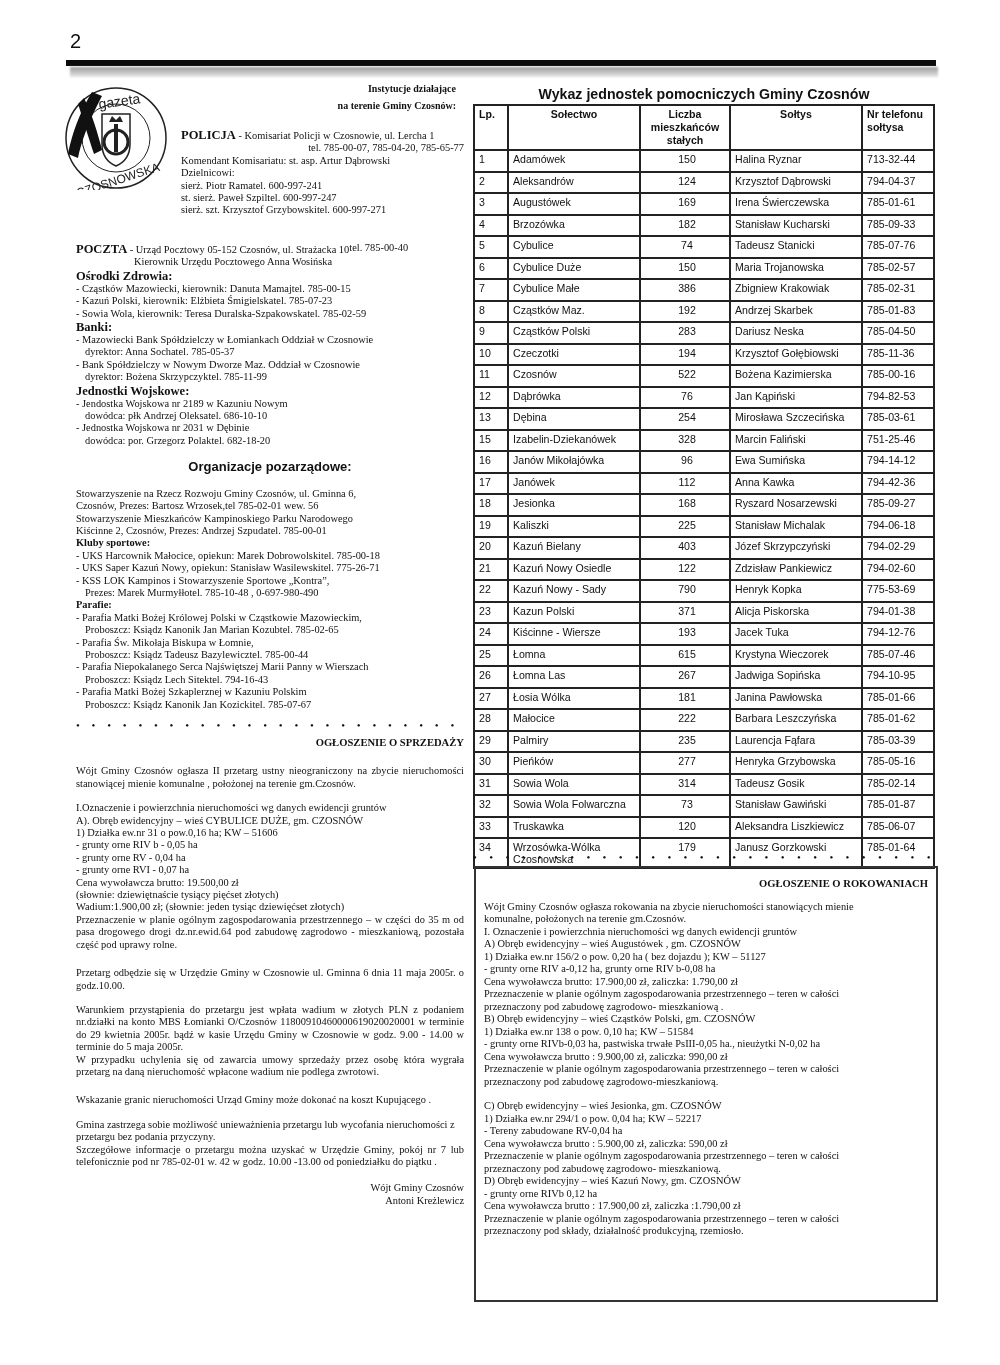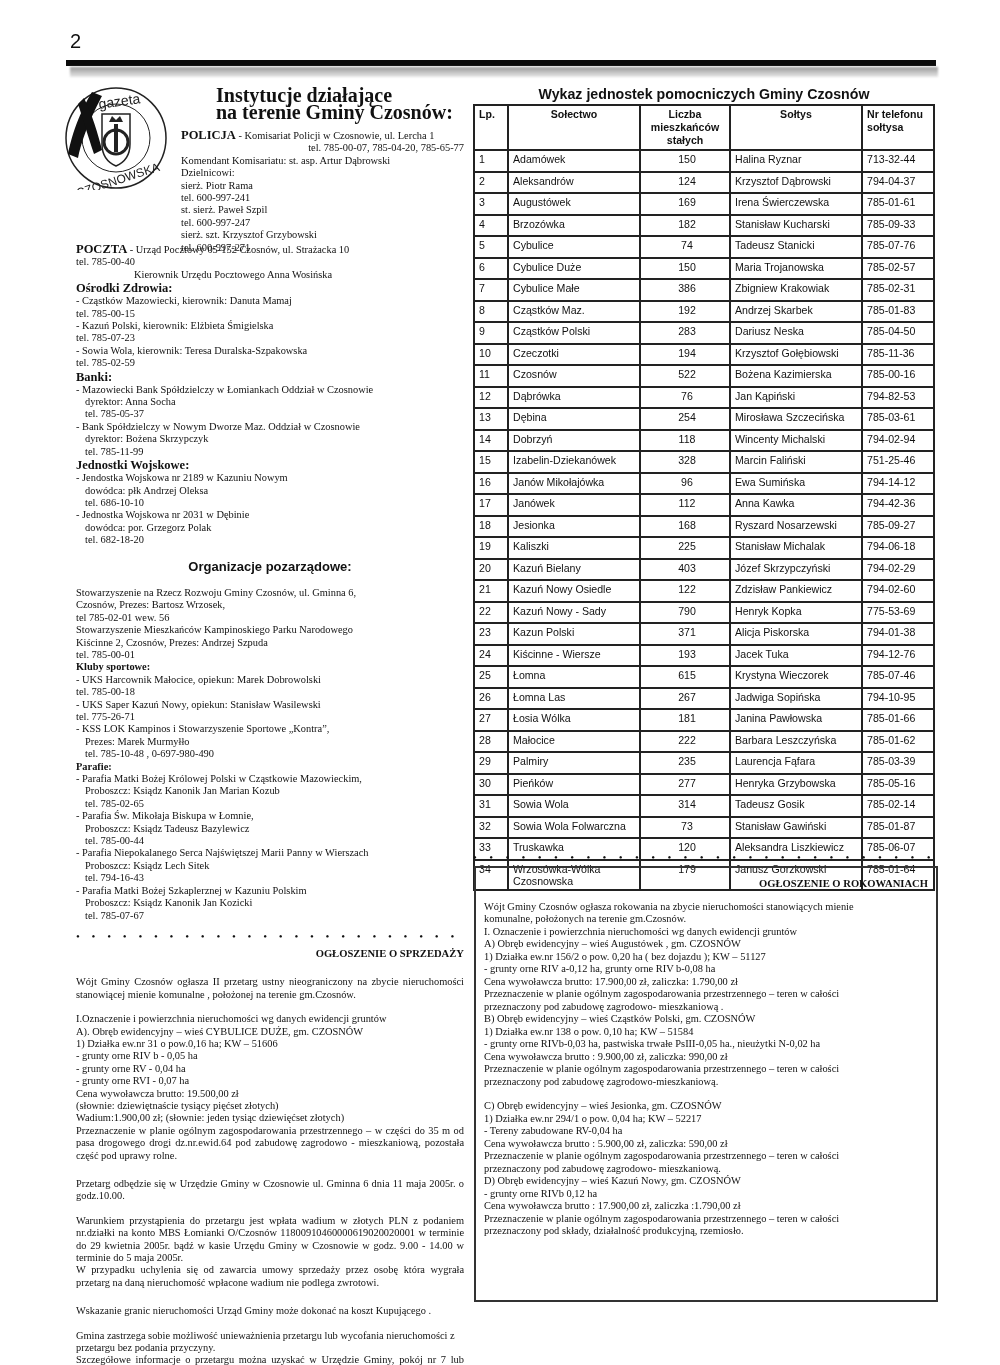--- a/index.html
+++ b/index.html
@@ -2,22 +2,22 @@
 <html><head>
 <meta charset="utf-8">
 <style>
   html,body{margin:0;padding:0;background:#fff;}
   body{width:1000px;height:1365px;position:relative;overflow:hidden;color:#111;font-family:"Liberation Serif","DejaVu Serif",serif;}
   .pagenum{position:absolute;left:70px;top:30px;font-family:"Liberation Sans",sans-serif;font-size:20px;}
   .toprule{position:absolute;left:66px;top:60px;width:870px;height:6px;background:#0b0b0b;}
   .toprule-shadow{position:absolute;left:70px;top:67px;width:868px;height:10px;background:linear-gradient(#9a9a9a,#e8e8e8);filter:blur(1px);}
   .leftcol{position:absolute;left:76px;top:80px;width:388px;font-size:10.4px;line-height:12.4px;}
   .logo{position:absolute;left:-14px;top:4px;width:106px;height:106px;}
-  .inst-title{position:absolute;left:140px;top:0;width:240px;text-align:left;font-weight:bold;font-size:20px;line-height:17px;margin-top:7px;}
-  .row{display:flex;justify-content:flex-start;white-space:nowrap;flex-direction:column;}
+  .inst-title{position:absolute;left:140px;top:0;width:240px;text-align:right;font-weight:bold;font-size:10px;line-height:17px;}
+  .row{display:flex;justify-content:flex-start;white-space:nowrap;}
   .ind{padding-left:9px;}
   .b{font-weight:bold;}
   .sec{font-weight:bold;font-size:12.5px;line-height:14px;}
   .policja{position:absolute;left:105px;top:48px;width:283px;}
   .poczta{position:absolute;left:0;top:162px;width:388px;}
   .orgtitle{text-align:center;font-family:"Liberation Sans",sans-serif;font-weight:bold;font-size:13px;margin:14px 0 14px 0;}
   .dots{letter-spacing:4.5px;font-size:11px;overflow:hidden;white-space:nowrap;line-height:8px;margin:10px 0 6px 0;}
   .anno-title{text-align:right;font-weight:bold;font-size:10.6px;margin:8px 0 16px 0;}
   .para{margin:16px 0 12px 0;text-align:justify;}
   .sign{text-align:right;margin-top:14px;}
@@ -296,27 +296,20 @@
           <td class="num">76</td>
           <td>Jan Kąpiński</td>
           <td>794-82-53</td>
         </tr>
         <tr>
           <td>13</td>
           <td>Dębina</td>
           <td class="num">254</td>
           <td>Mirosława Szczecińska</td>
           <td>785-03-61</td>
-        </tr>
-        <tr>
-          <td>14</td>
-          <td>Dobrzyń</td>
-          <td class="num">118</td>
-          <td>Wincenty Michalski</td>
-          <td>794-02-94</td>
         </tr>
         <tr>
           <td>15</td>
           <td>Izabelin-Dziekanówek</td>
           <td class="num">328</td>
           <td>Marcin Faliński</td>
           <td>751-25-46</td>
         </tr>
         <tr>
           <td>16</td>

